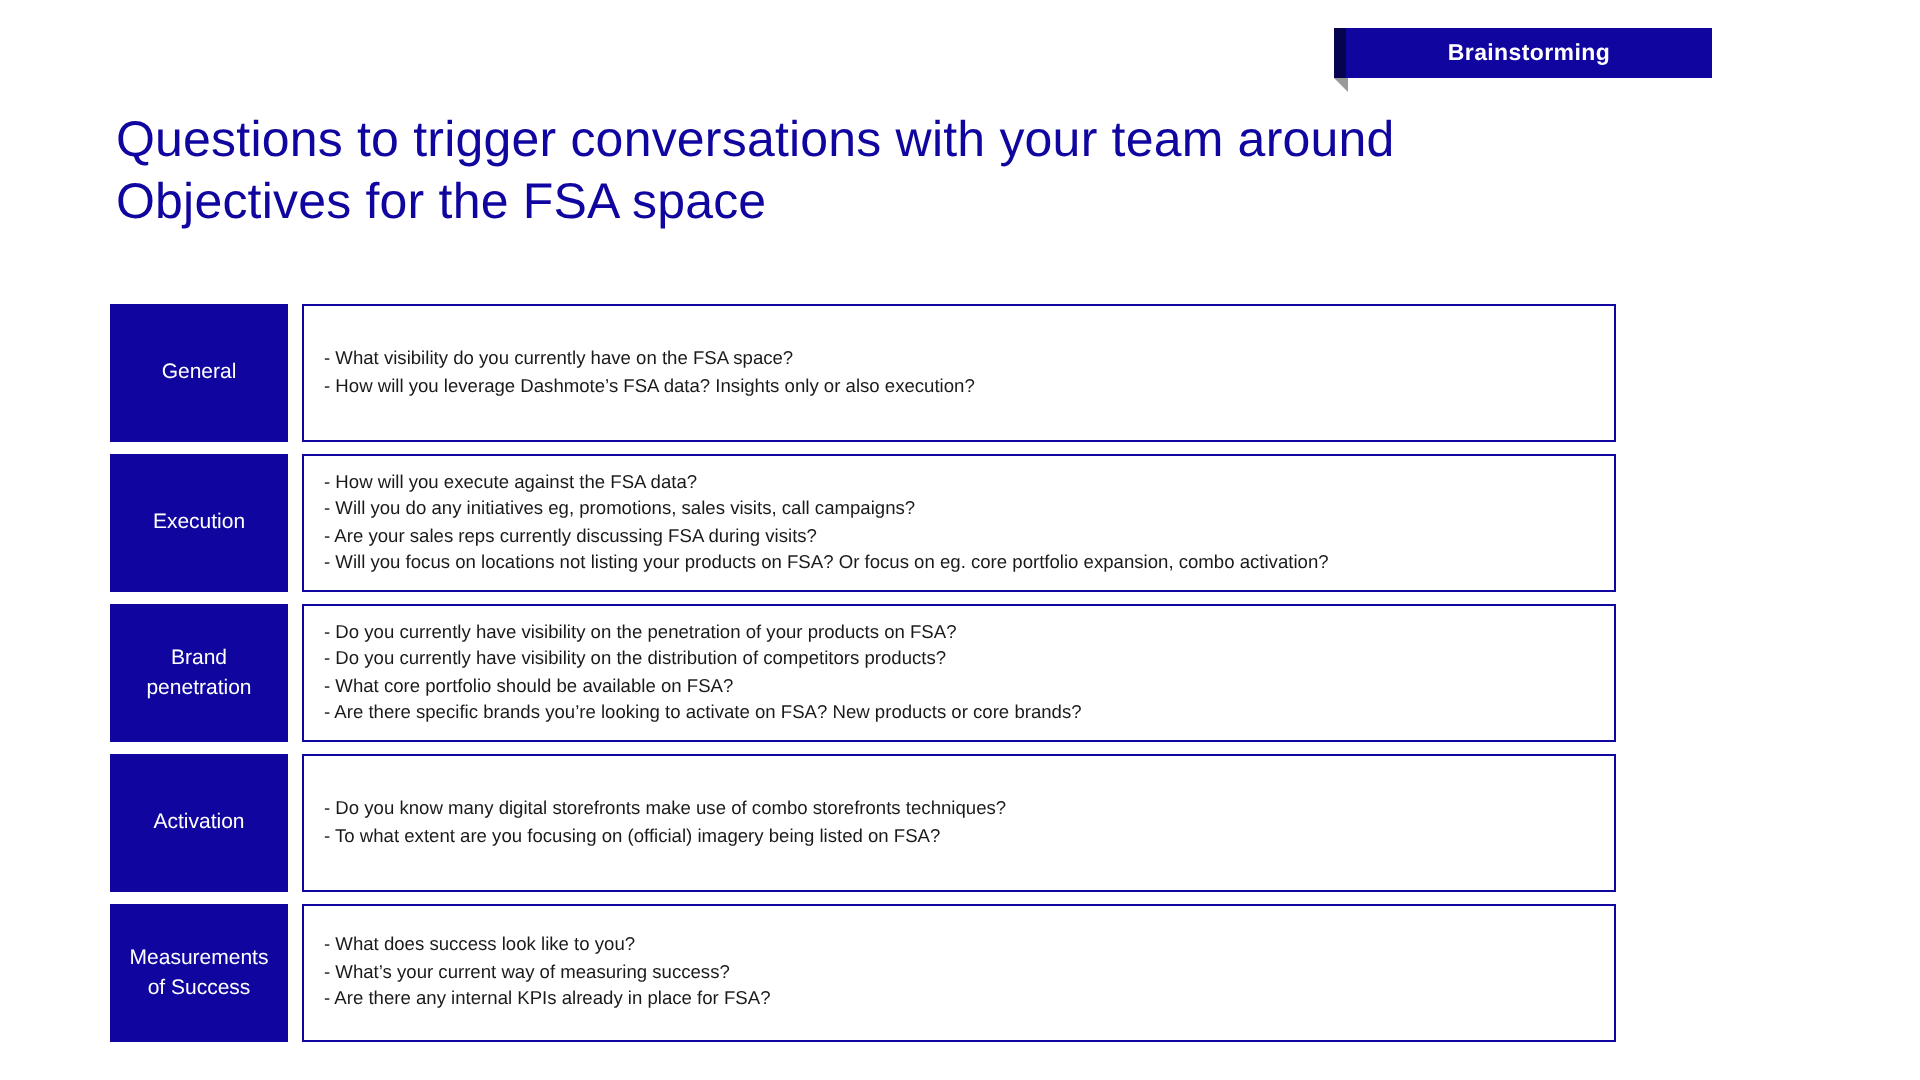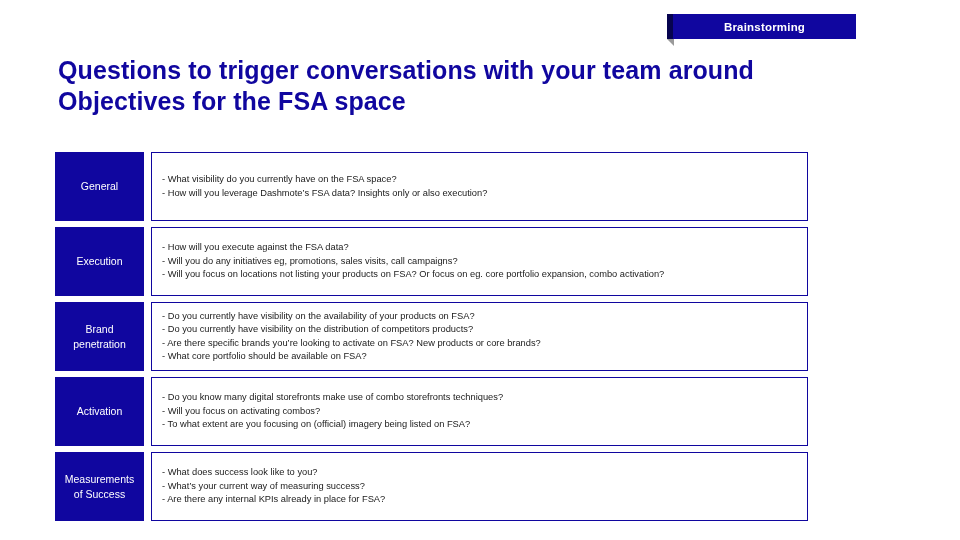--- a/index.html
+++ b/index.html
@@ -46,21 +46,21 @@
   }
 
   
   .title {
     position: absolute;
     left: 58px;
     top: 55px;
     width: 730px;
     color: #10069F;
     font-size: 25px;
-    font-weight: bold;
+    font-weight: normal;
     line-height: 1.22;
     letter-spacing: 0.1px;
   }
 
   
   .rows {
     position: absolute;
     left: 55px;
     top: 152px;
     width: 753px;
@@ -125,39 +125,39 @@
         <div class="question-line">- What visibility do you currently have on the FSA space?</div>
         <div class="question-line">- How will you leverage Dashmote’s FSA data? Insights only or also execution?</div>
       </div>
     </div>
 
     <div class="row">
       <div class="label-box">Execution</div>
       <div class="content-box">
         <div class="question-line">- How will you execute against the FSA data?</div>
         <div class="question-line">- Will you do any initiatives eg, promotions, sales visits, call campaigns?</div>
+        <div class="question-line">- Are your sales reps currently discussing FSA during visits?</div>
         <div class="question-line">- Will you focus on locations not listing your products on FSA? Or focus on eg. core portfolio expansion, combo activation?</div>
       </div>
     </div>
 
     <div class="row">
       <div class="label-box">Brand penetration</div>
       <div class="content-box">
-        <div class="question-line">- Do you currently have visibility on the availability of your products on FSA?</div>
+        <div class="question-line">- Do you currently have visibility on the penetration of your products on FSA?</div>
         <div class="question-line">- Do you currently have visibility on the distribution of competitors products?</div>
+        <div class="question-line">- What core portfolio should be available on FSA?</div>
         <div class="question-line">- Are there specific brands you’re looking to activate on FSA? New products or core brands?</div>
-        <div class="question-line">- What core portfolio should be available on FSA?</div>
       </div>
     </div>
 
     <div class="row">
       <div class="label-box">Activation</div>
       <div class="content-box">
         <div class="question-line">- Do you know many digital storefronts make use of combo storefronts techniques?</div>
-        <div class="question-line">- Will you focus on activating combos?</div>
         <div class="question-line">- To what extent are you focusing on (official) imagery being listed on FSA?</div>
       </div>
     </div>
 
     <div class="row">
       <div class="label-box">Measurements of Success</div>
       <div class="content-box">
         <div class="question-line">- What does success look like to you?</div>
         <div class="question-line">- What’s your current way of measuring success?</div>
         <div class="question-line">- Are there any internal KPIs already in place for FSA?</div>

